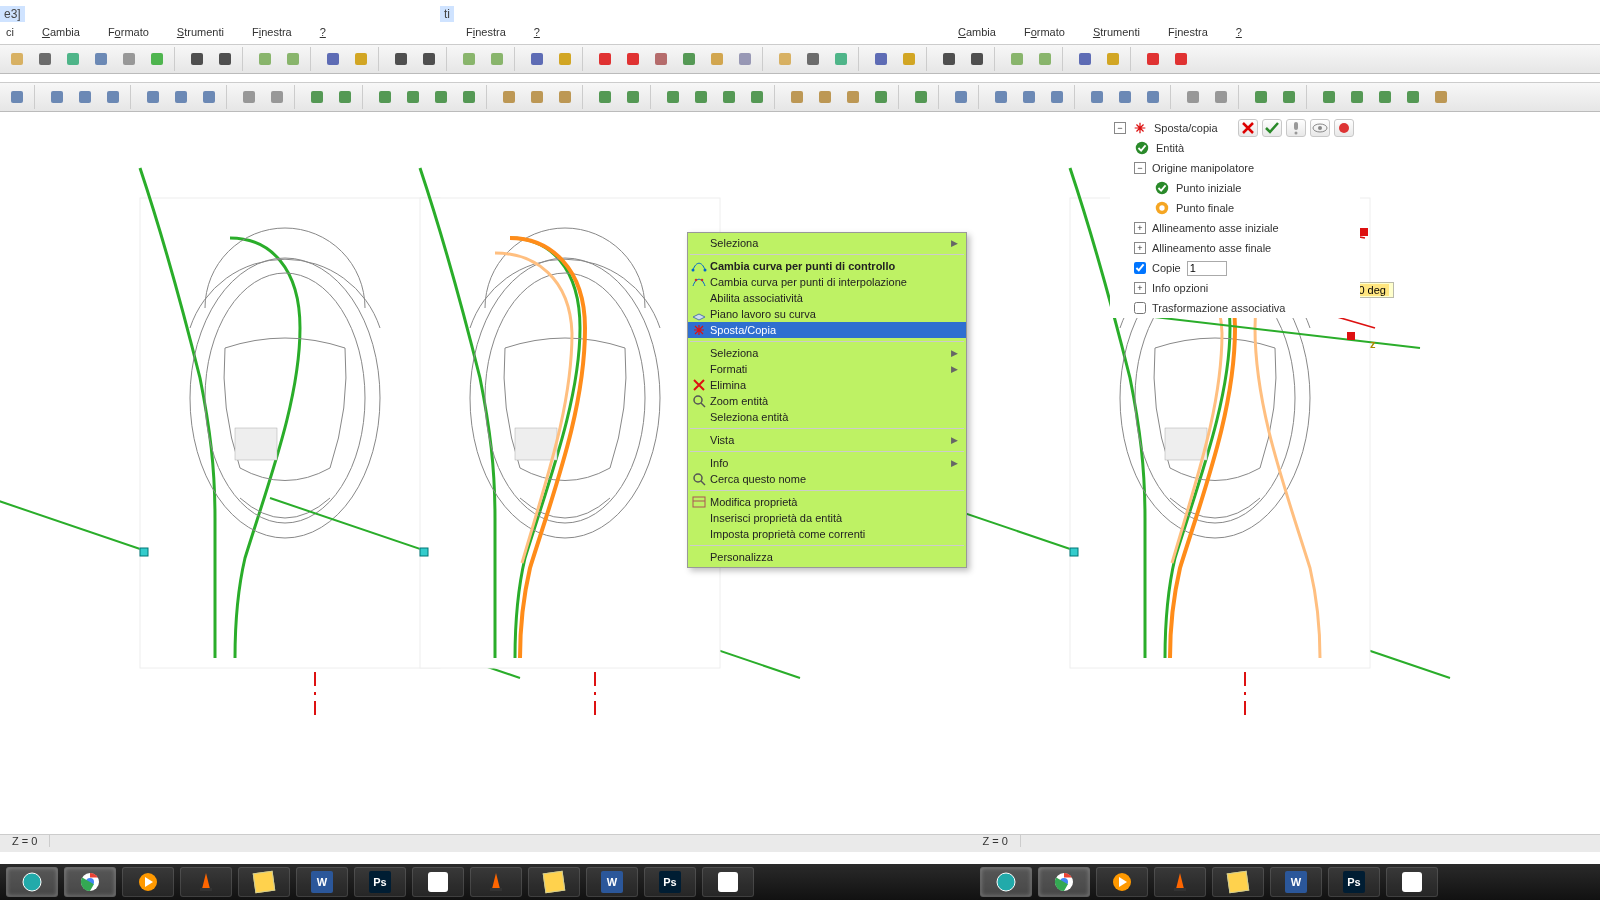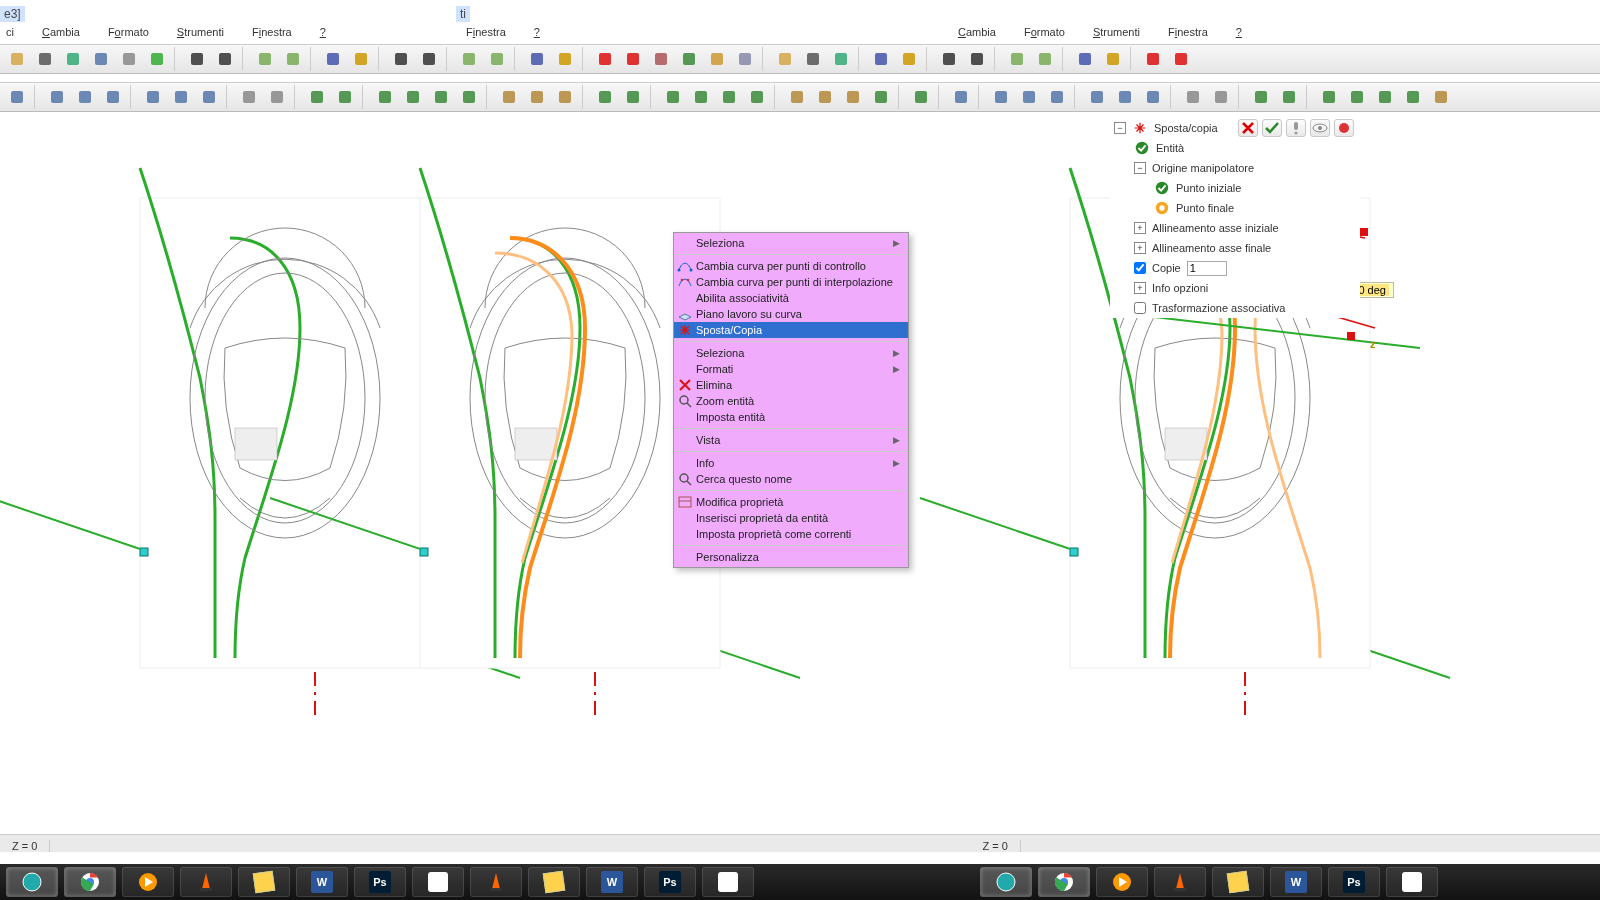--- a/index.html
+++ b/index.html
@@ -17,21 +17,21 @@
 .tb-row2 { top:82px; width:100%; left:0; }
 .tool { width:26px; height:24px; display:flex; align-items:center; justify-content:center; border:1px solid transparent; border-radius:2px; }
 .sep { width:6px; height:24px; border-left:1px solid #ccc; margin:0 2px; }
 .ic { width:18px; height:18px; }
 
 
 .viewport { position:absolute; top:118px; left:0; width:1600px; height:644px; background:#fff; }
 .viewport svg { position:absolute; top:0; left:0; }
 
 
-.ctx { position:absolute; left:673px; top:232px; width:236px; background:#f0abfc; border:1px solid #999; box-shadow:3px 3px 6px rgba(0,0,0,.25); padding:2px 0; }
+.ctx { position:absolute; left:687px; top:232px; width:280px; background:#bef264; border:1px solid #999; box-shadow:3px 3px 6px rgba(0,0,0,.25); padding:2px 0; }
 .ctx-row { height:16px; display:flex; align-items:center; padding:0 6px 0 22px; position:relative; color:#222; white-space:nowrap; }
 .ctx-row.hl { background:#2f6fd0; color:#fff; }
 .ctx-row .arr { position:absolute; right:8px; font-size:9px; color:#666; }
 .ctx-sep { height:1px; background:#ccc; margin:3px 2px; }
 .ctx-ic { position:absolute; left:3px; width:16px; height:16px; display:flex; align-items:center; justify-content:center; }
 
 
 .panel { position:absolute; right:240px; top:118px; width:250px; background:#fff; font-size:11px; color:#333; }
 .panel-row { display:flex; align-items:center; height:20px; gap:6px; padding-left:4px; }
 .tree-tgl { width:12px; height:12px; border:1px solid #888; display:flex; align-items:center; justify-content:center; font-size:9px; line-height:1; background:#fff; cursor:default; }
@@ -41,38 +41,38 @@
 .panel input[type=text]{ width:40px; height:15px; border:1px solid #aaa; font-size:11px; padding:0 2px; }
 .panel input[type=checkbox]{ width:12px; height:12px; }
 .panel-hdr-btns { display:flex; gap:4px; margin-left:auto; padding-right:6px; }
 .hdr-btn { width:20px; height:18px; border:1px solid #c8c8c8; border-radius:3px; background:linear-gradient(#fefefe,#e8e8e8); display:flex; align-items:center; justify-content:center; }
 
 
 .angle-tip { position:absolute; left:1306px; top:282px; background:#ffffcc; border:1px solid #bba; padding:1px 4px; font-size:11px; display:flex; gap:4px; align-items:center; }
 .angle-tip .val { background:#ffe680; padding:0 3px; }
 
 
-.status { position:absolute; left:0; bottom:48px; width:1600px; height:18px; background:#eaeaea; border-top:1px solid #ccc; display:flex; align-items:flex-end; font-size:11px; color:#333; }
+.status { position:absolute; left:0; bottom:48px; width:1600px; height:18px; background:#eaeaea; border-top:1px solid #ccc; display:flex; align-items:flex-start; font-size:11px; color:#333; }
 .status .cell { padding:0 12px; border-right:1px solid #ccc; }
 .status .cell.z2 { margin-left:920px; }
 
 
 .taskbar { position:absolute; left:0; bottom:0; width:1600px; height:36px; background:linear-gradient(#2a2a2a,#111); display:flex; align-items:center; padding:0 6px; gap:6px; }
 .task { width:52px; height:30px; border-radius:3px; background:rgba(255,255,255,.08); display:flex; align-items:center; justify-content:center; border:1px solid rgba(255,255,255,.12); }
 .task.active { background:rgba(255,255,255,.22); box-shadow:inset 0 0 4px rgba(255,255,255,.3); }
 
 
 .svg-cancel { stroke:#d00; stroke-width:2.5; }
 .svg-ok { stroke:#2a8a2a; stroke-width:2.5; fill:none; }
 </style>
 </head>
 <body>
 
 <div class="title-frag" style="left:0">e3]</div>
-<div class="title-frag" style="left:456px">ti</div>
+<div class="title-frag" style="left:440px">ti</div>
 
 <div class="menubar" style="left:0">
   <span>ci</span>
   <span><u>C</u>ambia</span>
   <span>F<u>o</u>rmato</span>
   <span><u>S</u>trumenti</span>
   <span>F<u>i</u>nestra</span>
   <span><u>?</u></span>
 </div>
 <div class="menubar" style="left:460px">
@@ -716,21 +716,21 @@
     </div>
     <div class="ctx-sep"></div>
     <div class="ctx-row">
       <span class="ctx-ic">
         <svg class="ic" viewBox="0 0 16 16">
           <path d="M2 12 C5 3 11 3 14 12" stroke="#06c" fill="none"></path>
           <circle cx="2" cy="12" r="1.5" fill="#06c"></circle>
           <circle cx="14" cy="12" r="1.5" fill="#06c"></circle>
         </svg>
       </span>
-      <span style="font-weight: normal;">Cambia curva per punti di controllo</span>
+      <span style="font-weight: bold;">Cambia curva per punti di controllo</span>
     </div>
     <div class="ctx-row">
       <span class="ctx-ic">
         <svg class="ic" viewBox="0 0 16 16">
           <path d="M2 12 C5 3 11 3 14 12" stroke="#06c" fill="none"></path>
           <circle cx="5" cy="6" r="1.3" fill="#c33"></circle>
           <circle cx="11" cy="6" r="1.3" fill="#c33"></circle>
         </svg>
       </span>
       <span>Cambia curva per punti di interpolazione</span>
@@ -774,21 +774,21 @@
     <div class="ctx-row">
       <span class="ctx-ic">
         <svg class="ic" viewBox="0 0 16 16">
           <circle cx="7" cy="7" r="4" fill="none" stroke="#555" stroke-width="1.5"></circle>
           <line x1="10" y1="10" x2="14" y2="14" stroke="#555" stroke-width="1.5"></line>
         </svg>
       </span>
       <span>Zoom entità</span>
     </div>
     <div class="ctx-row">
-      <span>Imposta entità</span>
+      <span>Seleziona entità</span>
     </div>
     <div class="ctx-sep"></div>
     <div class="ctx-row">
       <span>Vista</span>
       <span class="arr">▶</span>
     </div>
     <div class="ctx-sep"></div>
     <div class="ctx-row">
       <span>Info</span>
       <span class="arr">▶</span>

